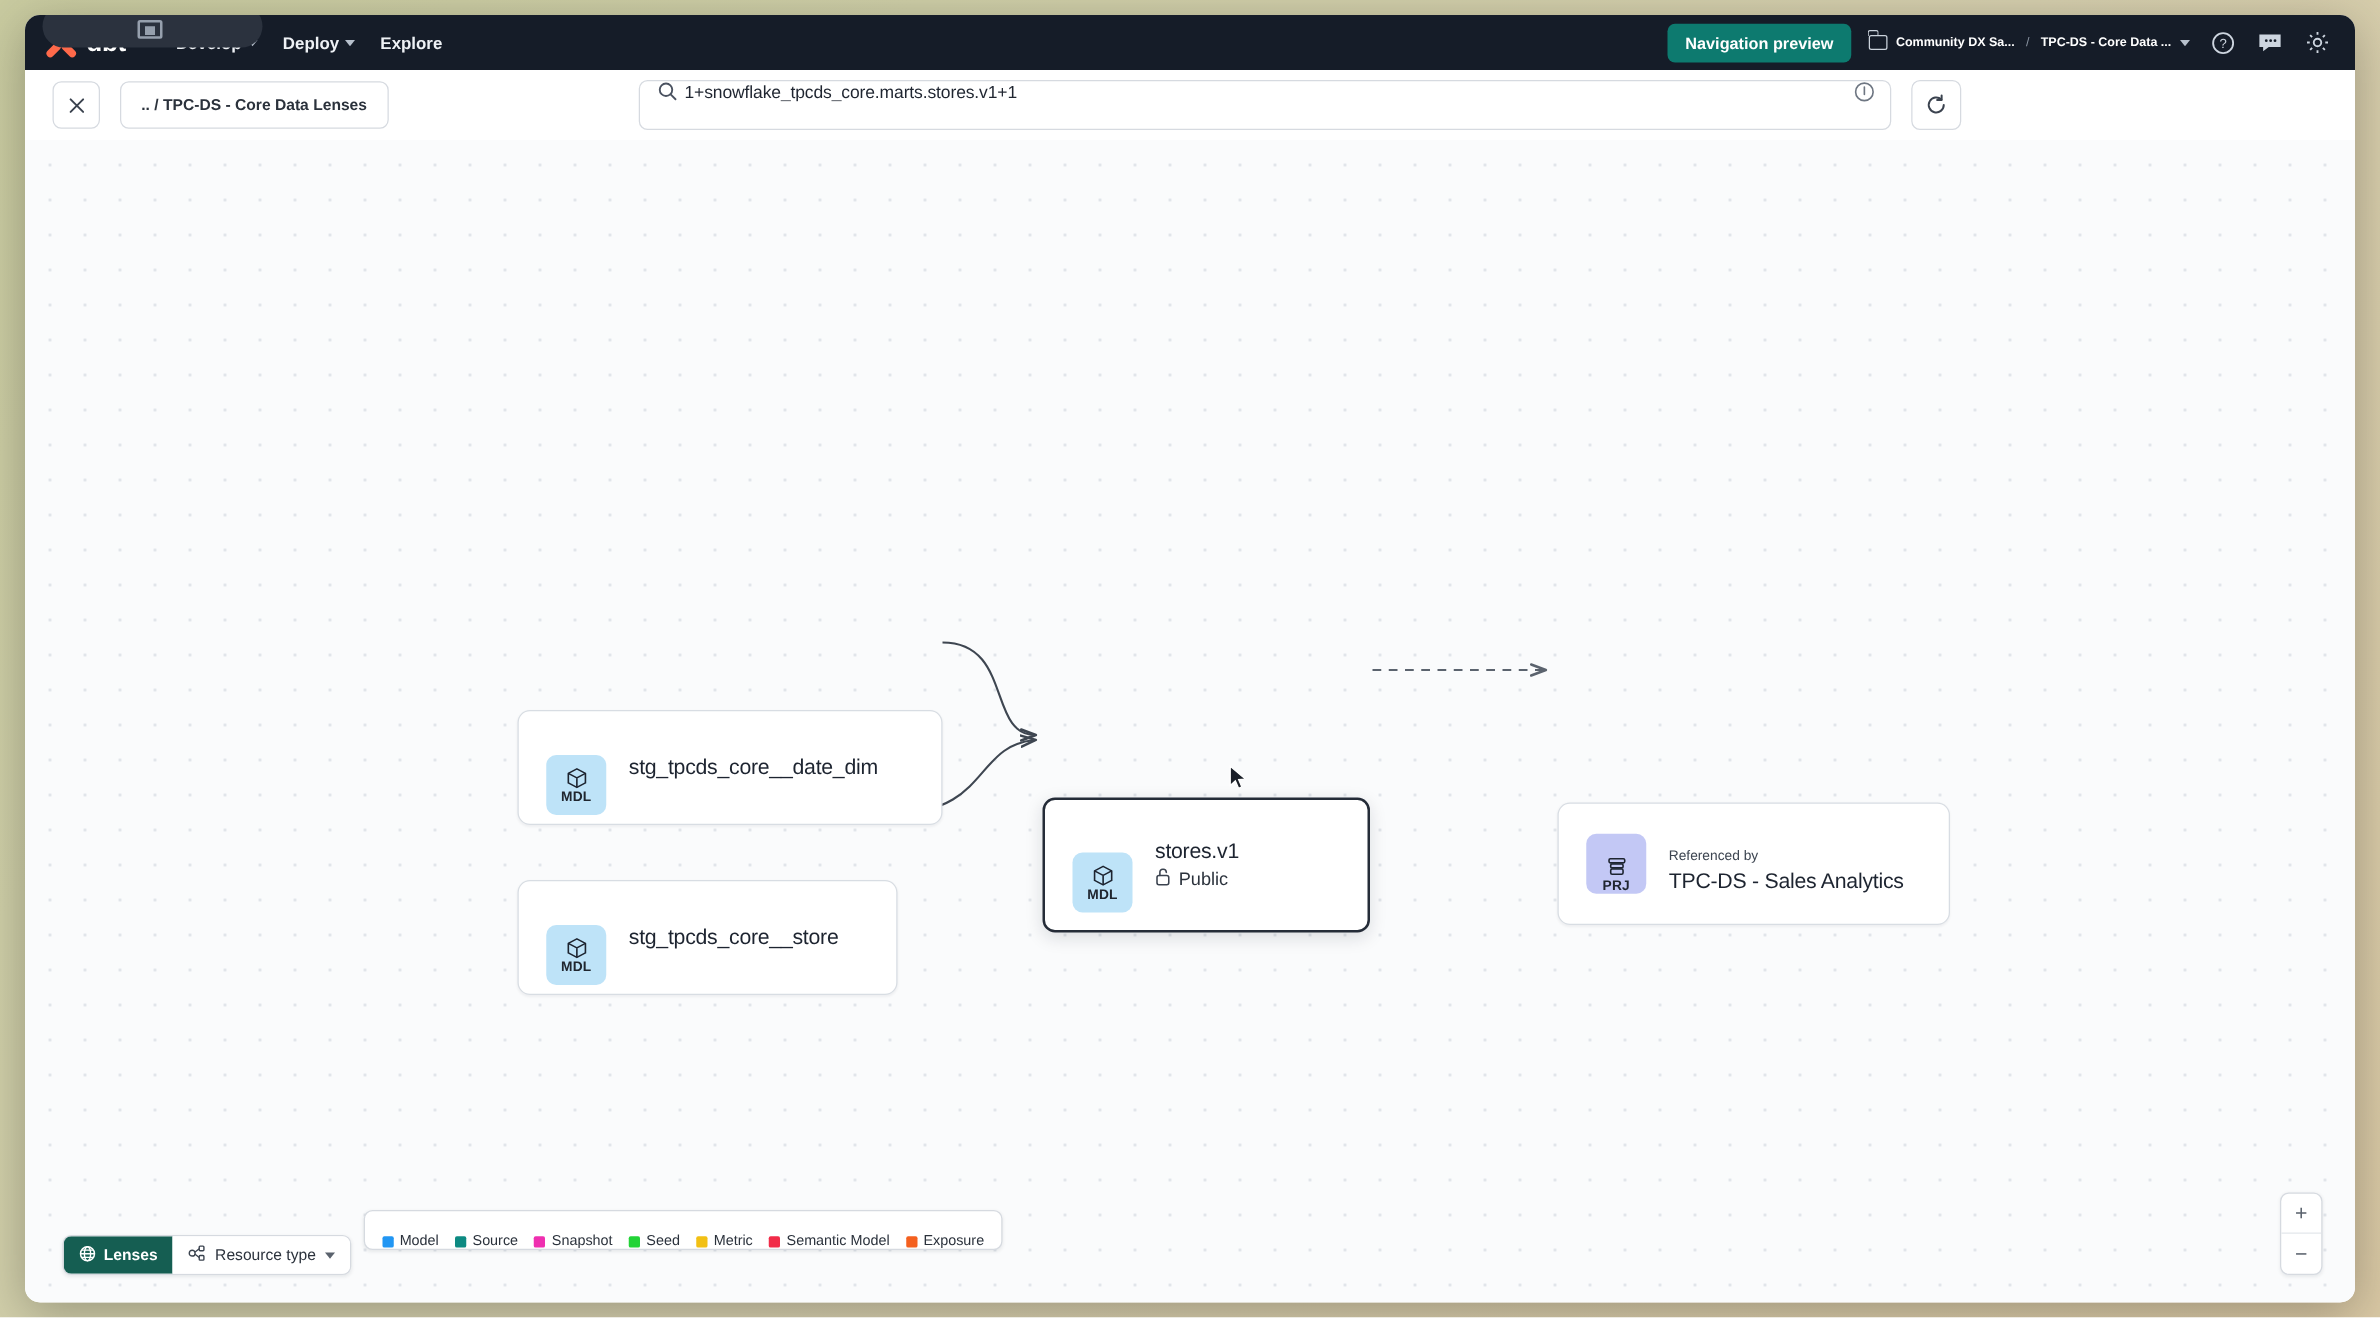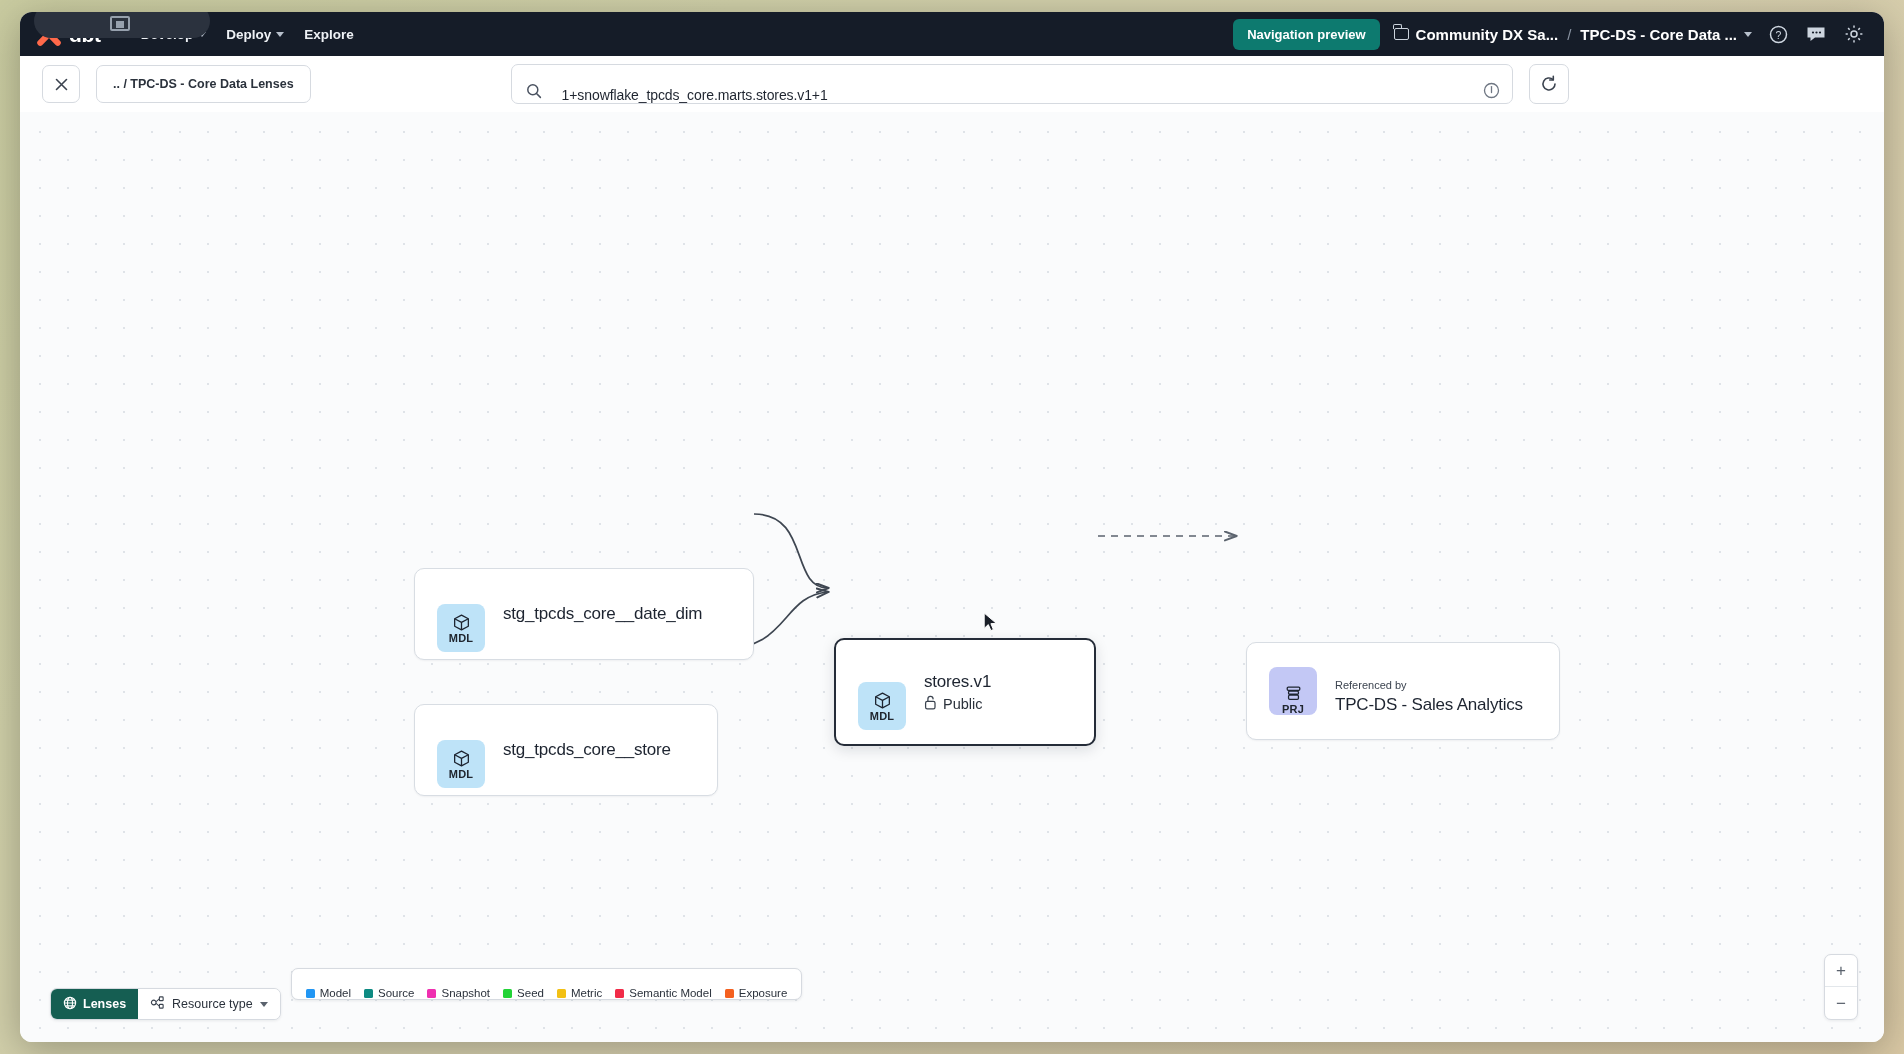--- a/index.html
+++ b/index.html
@@ -129,21 +129,21 @@
     border-radius: 6px;
     cursor: pointer;
     white-space: nowrap;
   }
 
   .crumb-group {
     display: flex;
     align-items: center;
     gap: 7px;
     color: #ffffff;
-    font-size: 15px;
+    font-size: 10px;
     font-weight: bold;
     white-space: nowrap;
   }
   .crumb-group .sep {
     color: #8a94a2;
     font-weight: normal;
     margin: 0 2px;
   }
   .crumb-link { cursor: pointer; }
 
@@ -214,23 +214,23 @@
 
   #search-wrap {
     margin-left: 200px;
     flex: 1 1 auto;
     max-width: 1002px;
     height: 40px;
     border: 1px solid #d6dae0;
     border-radius: 7px;
     background: #ffffff;
     display: flex;
-    align-items: flex-end;
+    align-items: flex-start;
     padding: 0 12px 0 14px;
-    gap: 20px;
+    gap: 6px;
   }
   #search-input {
     flex: 1 1 auto;
     border: none;
     outline: none;
     font-family: "Liberation Sans", sans-serif;
     font-size: 14px;
     color: #1f2530;
     background: transparent;
     letter-spacing: -0.1px;

